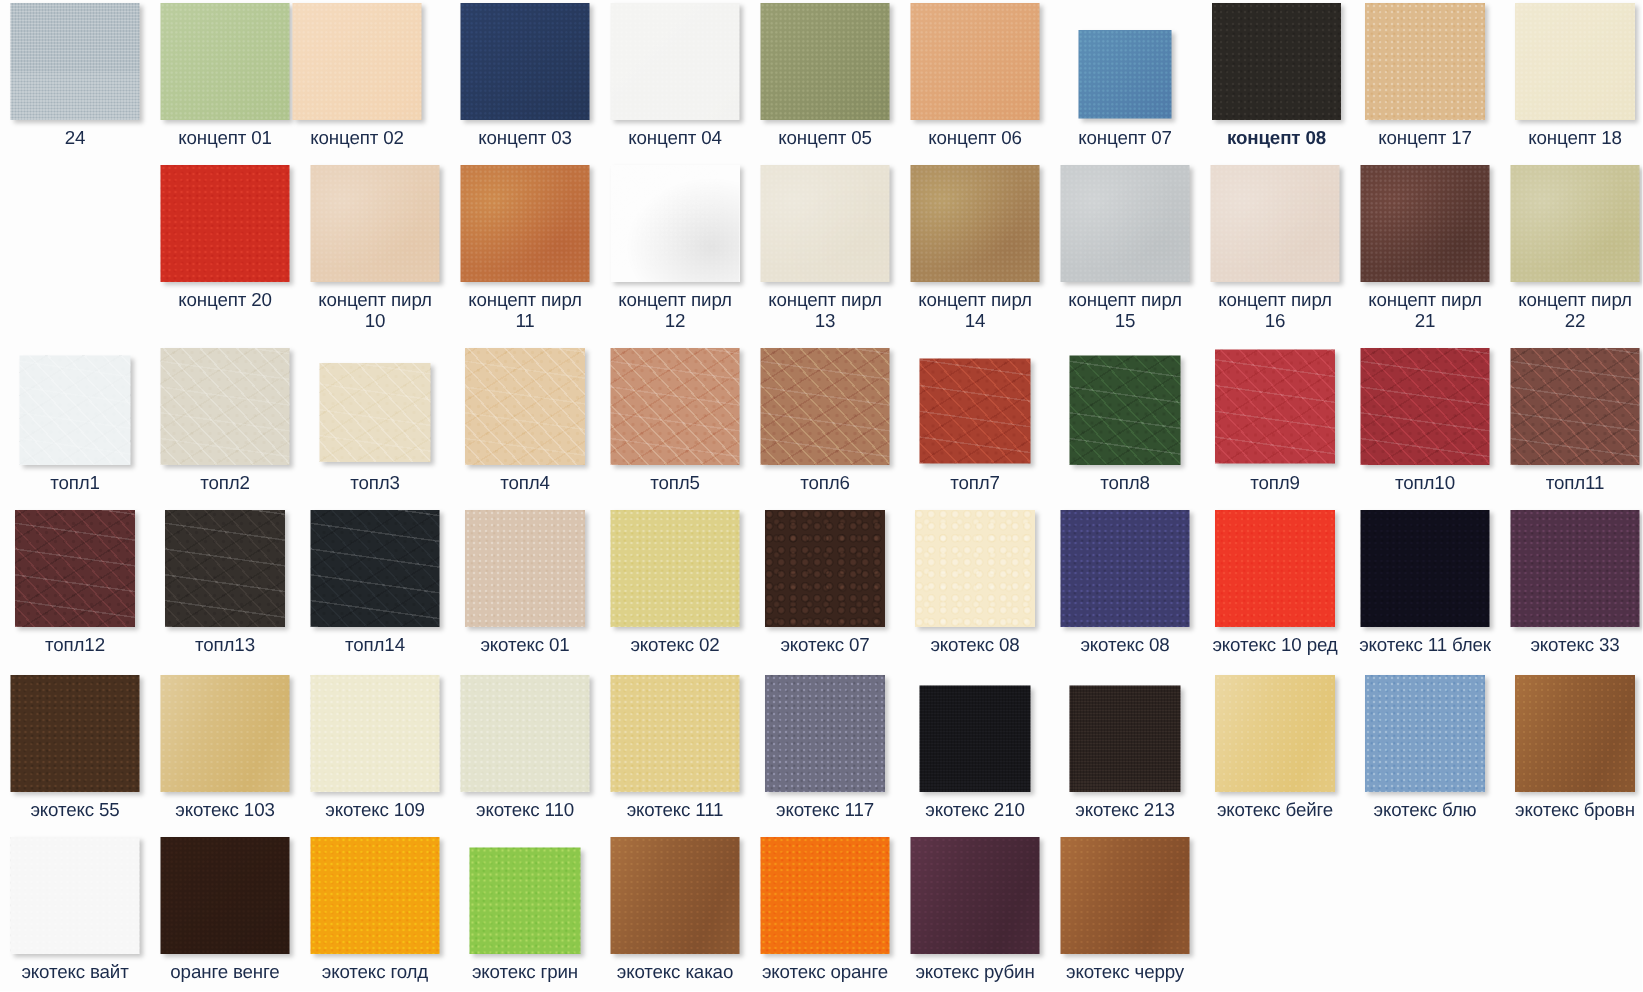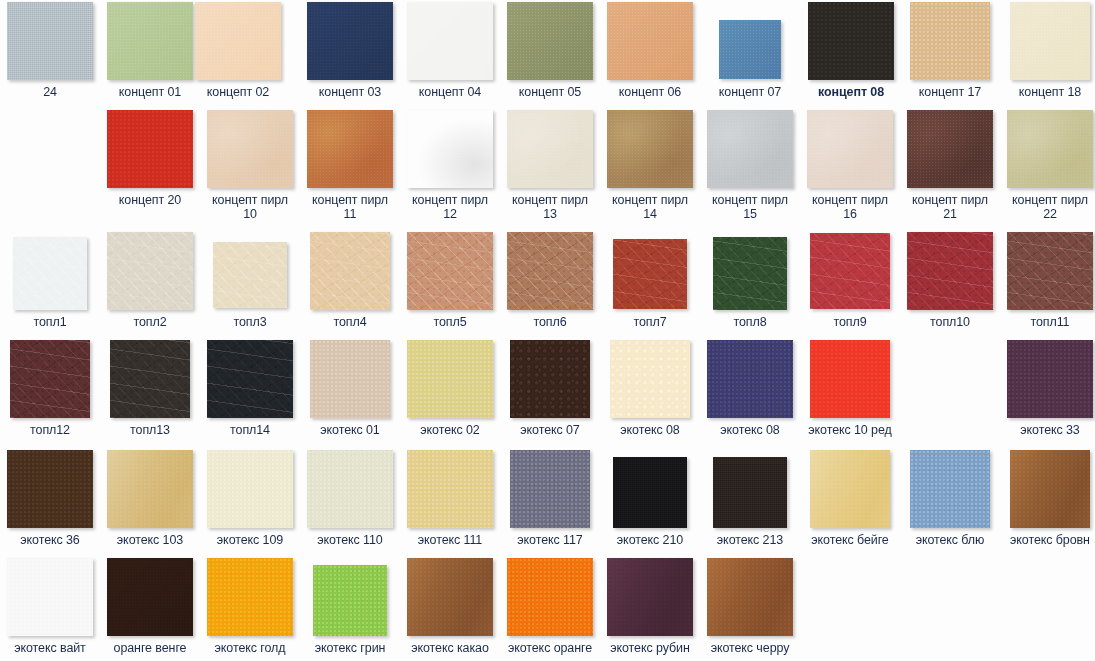--- a/index.html
+++ b/index.html
@@ -367,33 +367,39 @@
           <div class="swatch tex-grain" style="width: 86px; height: 78px; top: 2px; background-color: rgb(62, 61, 110);"></div>
         </div>
         <div class="label">экотекс 08</div>
       </div>
       <div class="cell" style="left: 800px;">
         <div class="swatch-wrap">
           <div class="swatch tex-grain" style="width: 80px; height: 78px; top: 2px; background-color: rgb(239, 56, 39);"></div>
         </div>
         <div class="label">экотекс 10 ред</div>
       </div>
+      <div class="cell" style="left: 900px;">
+        <div class="swatch-wrap">
+          <div class="swatch tex-grain" style="width: 86px; height: 78px; top: 2px; background-color: rgb(16, 15, 28);"></div>
+        </div>
+        <div class="label">экотекс 11 блек</div>
+      </div>
       <div class="cell" style="left: 1000px;">
         <div class="swatch-wrap">
           <div class="swatch tex-grain" style="width: 86px; height: 78px; top: 2px; background-color: rgb(80, 49, 72);"></div>
         </div>
         <div class="label">экотекс 33</div>
       </div>
     </div>
     <div class="row" style="position: absolute; left: 0px; top: 448px; height: 108px;">
       <div class="cell" style="left: 0px;">
         <div class="swatch-wrap">
           <div class="swatch tex-grain" style="width: 86px; height: 78px; top: 2px; background-color: rgb(72, 48, 31);"></div>
         </div>
-        <div class="label">экотекс 36</div>
+        <div class="label">экотекс 55</div>
       </div>
       <div class="cell" style="left: 100px;">
         <div class="swatch-wrap">
           <div class="swatch tex-sheen" style="width: 86px; height: 78px; top: 2px; background-color: rgb(215, 187, 124);"></div>
         </div>
         <div class="label">экотекс 103</div>
       </div>
       <div class="cell" style="left: 200px;">
         <div class="swatch-wrap">
           <div class="swatch tex-grain" style="width: 86px; height: 78px; top: 2px; background-color: rgb(238, 234, 208);"></div>

